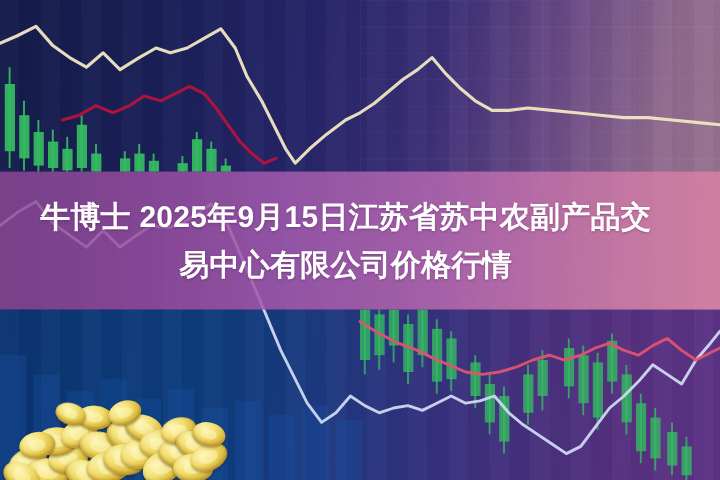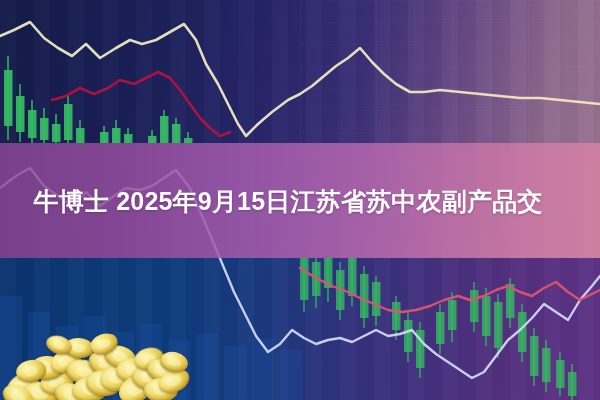--- a/index.html
+++ b/index.html
@@ -239,15 +239,16 @@
       <div class="coin" style="left: 16px; top: 30px; width: 30px; height: 22px; transform: rotate(-10deg);"></div>
       <div class="coin coin-blur" style="left: 2px; top: 56px; width: 32px; height: 22px; transform: rotate(27deg);"></div>
       <div class="coin" style="left: 64px; top: 8px; width: 30px; height: 20px; transform: rotate(4deg);"></div>
       <div class="coin" style="left: 90px; top: 4px; width: 28px; height: 20px; transform: rotate(-19deg);"></div>
       <div class="coin coin-blur" style="left: 46px; top: 6px; width: 26px; height: 18px; transform: rotate(18deg);"></div>
     </div>
 
   <div class="banner"></div>
   <div class="banner-inner">
     <div class="title-line">牛博士 2025年9月15日江苏省苏中农副产品交</div>
+    <div class="title-line">易中心有限公司价格行情</div>
   </div>
 
 </div>
 
 </body></html>

